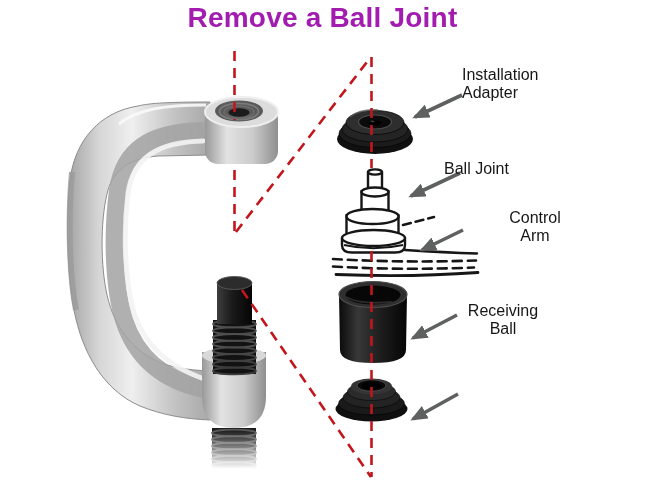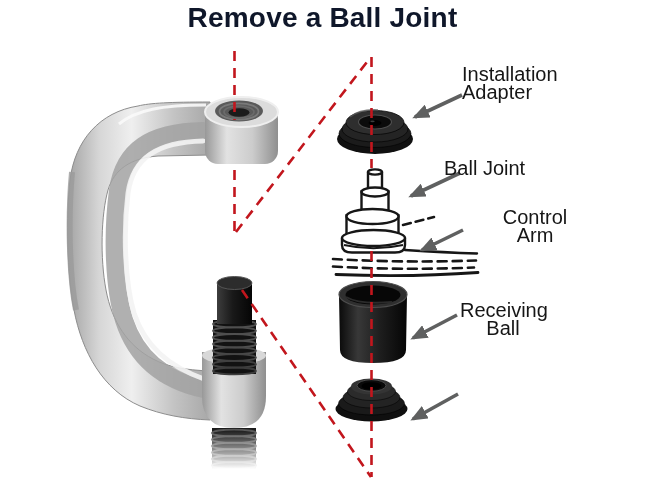--- a/index.html
+++ b/index.html
@@ -2,25 +2,25 @@
 <html><head>
 <meta charset="utf-8">
 <style>
   html,body{margin:0;padding:0;background:#fff;}
   #stage{
     position:relative;width:645px;height:484px;background:#fff;overflow:hidden;
     font-family:"Liberation Sans", sans-serif;color:#111;
   }
   .title{
     position:absolute;left:0;top:2px;width:645px;text-align:center;
-    font-size:28px;font-weight:700;letter-spacing:0.2px;color:#0f172a;
+    font-size:28px;font-weight:700;letter-spacing:0.2px;color:#a21caf;
   }
   svg{position:absolute;left:0;top:0;}
   .lbl{
-    position:absolute;font-size:20px;line-height:17.5px;color:#161616;white-space:nowrap;
+    position:absolute;font-size:16px;line-height:17.5px;color:#161616;white-space:nowrap;
   }
   .lbl.center{text-align:center;}
   #lbl-installation{left:462px;top:66px;}
   #lbl-balljoint{left:444px;top:160px;}
   #lbl-controlarm{left:470px;top:209px;width:66px;margin-left:32px;}
   #lbl-receiving{left:460px;top:302px;width:86px;}
   #lbl-removal{left:461px;top:377px;}
 </style>
 </head>
 <body>

